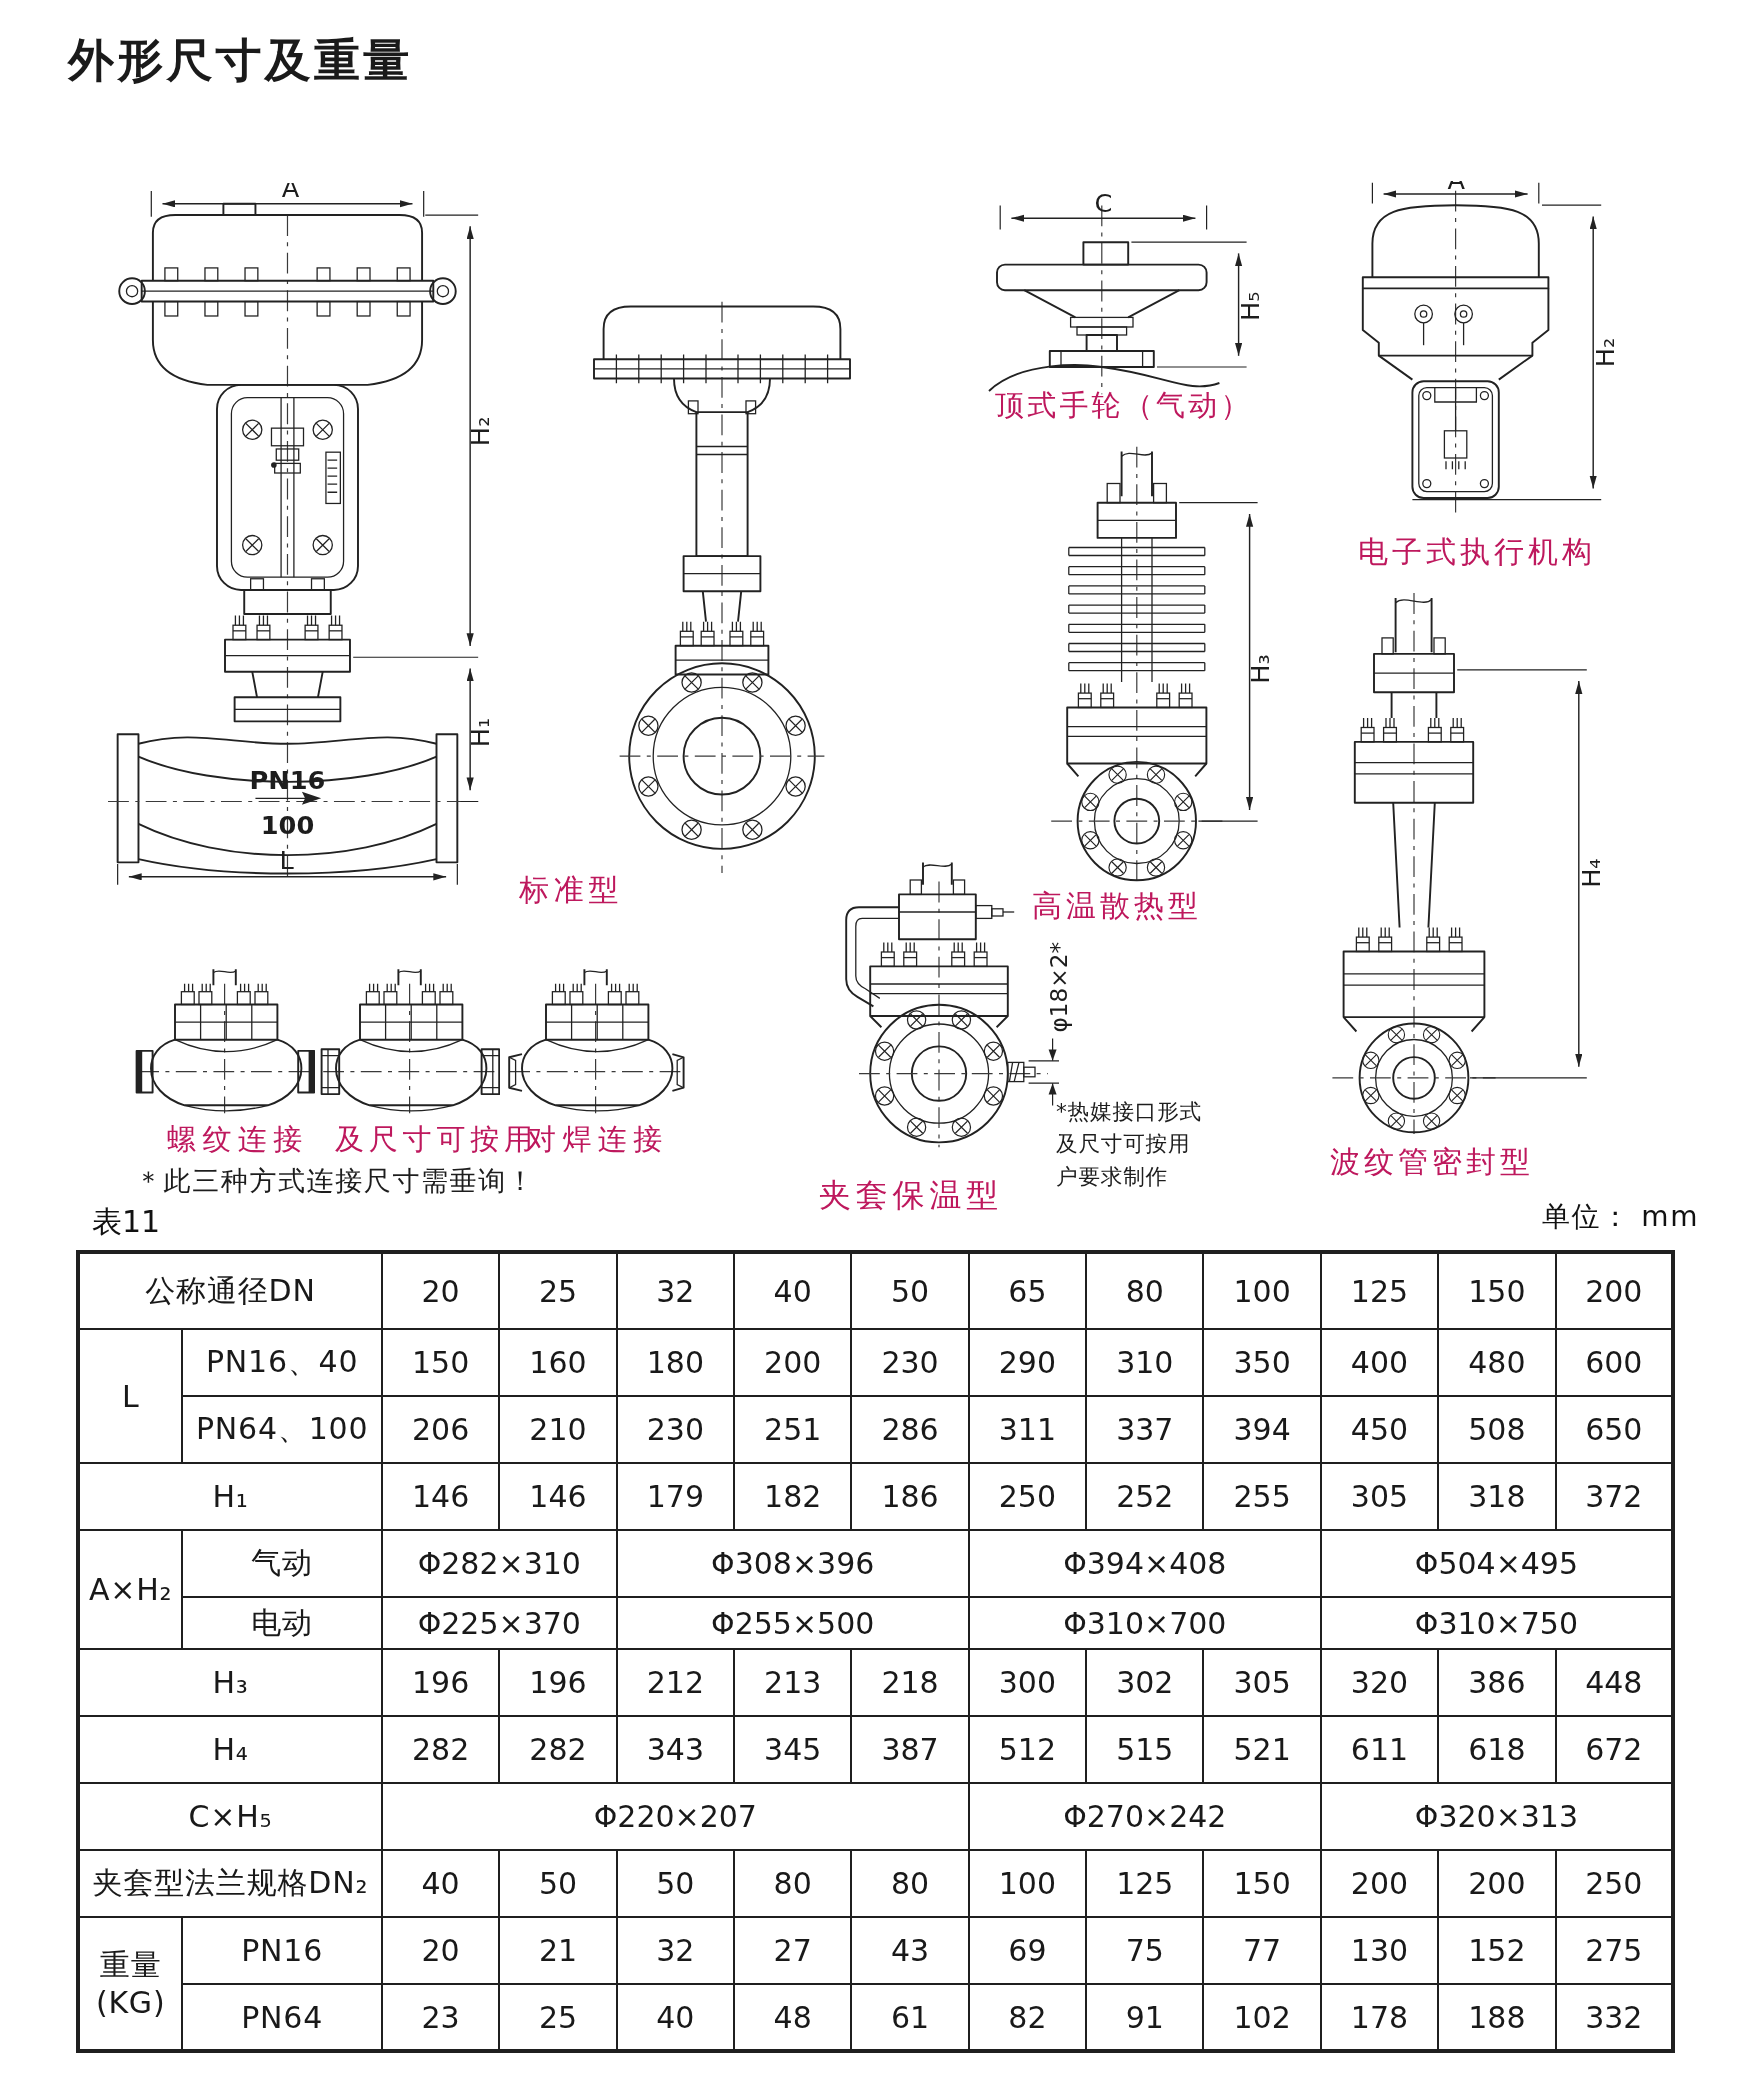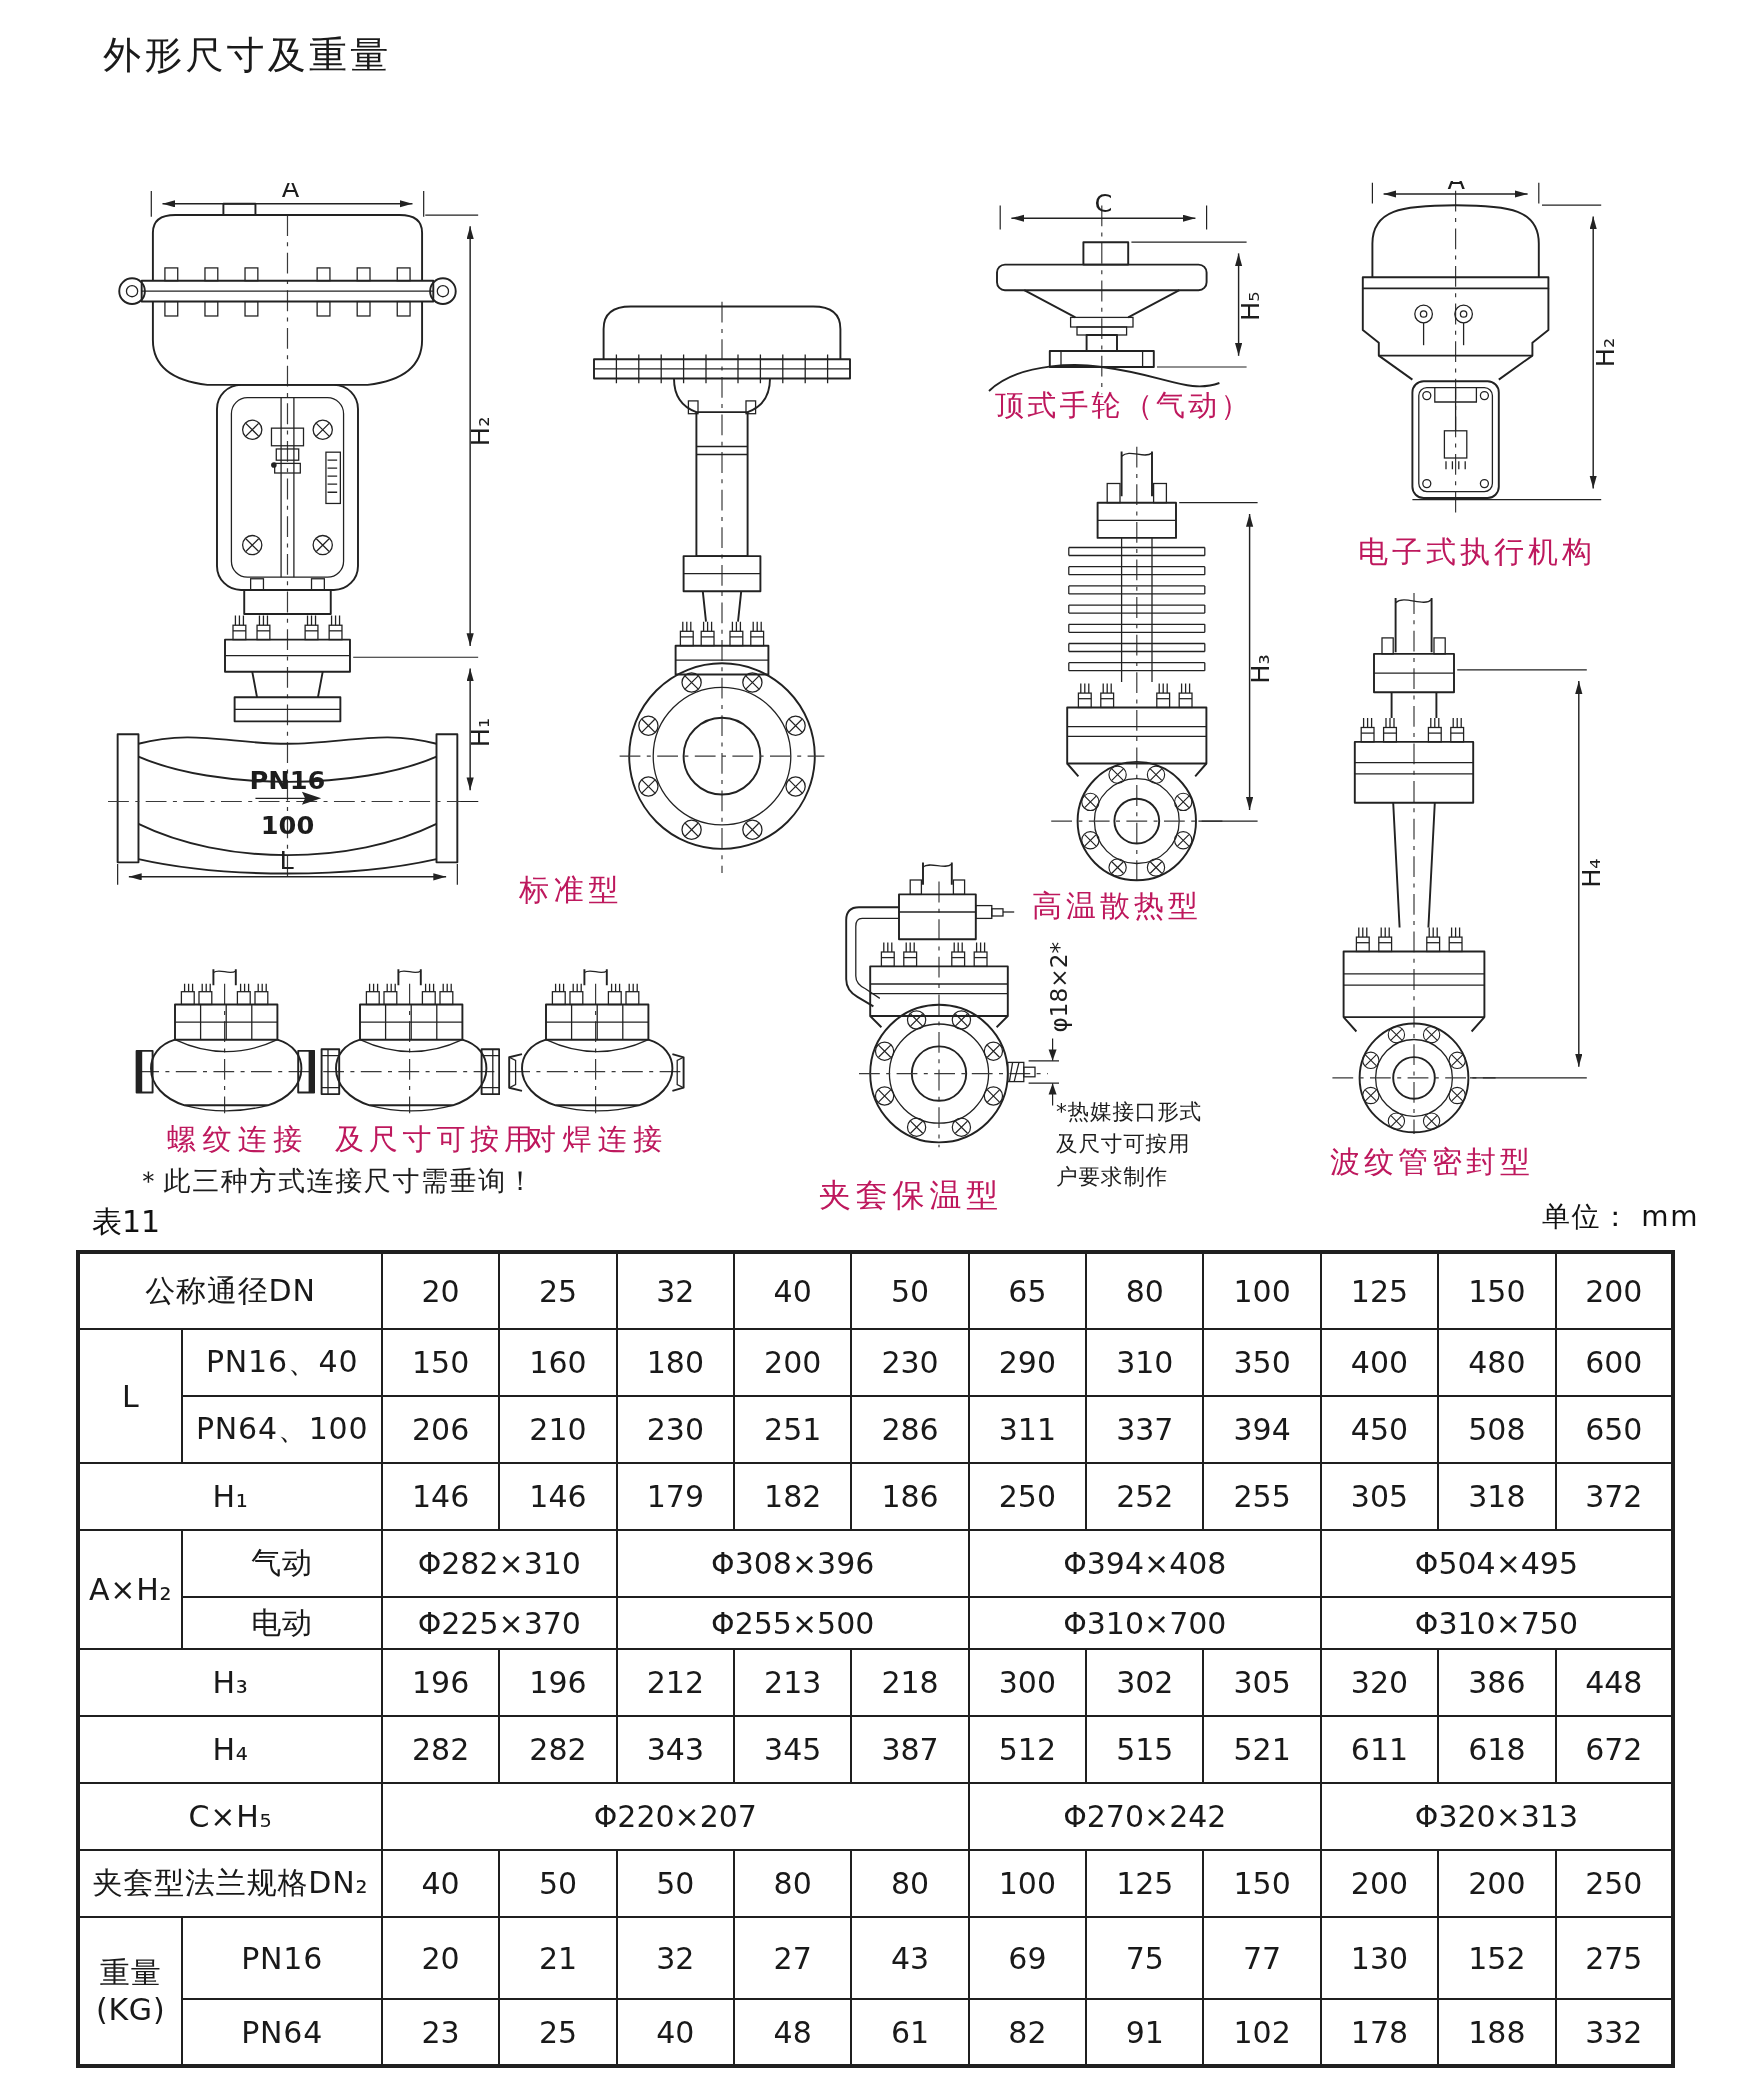--- a/index.html
+++ b/index.html
@@ -1,19 +1,19 @@
 <!DOCTYPE html>
 <html style="font-size:13px"><head>
 <meta charset="utf-8">
 <style>
   html,body{margin:0;padding:0;background:#ffffff;}
   body{width:1757px;height:2077px;font-family:"DejaVu Sans","Liberation Sans",sans-serif;color:#1a1a1a;}
   .page{position:relative;width:1757px;height:2077px;background:#fff;overflow:hidden;}
   .abs{position:absolute;}
-  .title{font-size:38px;font-weight:normal;letter-spacing:3.2px;margin-left:35px;}
+  .title{font-size:46px;font-weight:bold;letter-spacing:3.2px;}
   .subtitle{font-size:32px;font-weight:bold;letter-spacing:1.6px;}
   .dlabel{font-size:30px;letter-spacing:3.2px;color:#be185d;}
   .dlabel.sm{font-size:29px;}
   .note{font-size:27px;letter-spacing:1.6px;color:#1d1d1d;}
   .note-sm{font-size:21.6px;line-height:1.5;letter-spacing:0.8px;color:#1d1d1d;}
   .tbl-label{font-size:30px;color:#111;}
   .unit{font-size:28px;color:#111;letter-spacing:1.6px;}
   
   .s{stroke:#222;stroke-width:2.4;fill:none;stroke-linejoin:round;}
   .s-thin{stroke:#222;stroke-width:1.6;fill:none;}
@@ -555,21 +555,21 @@
         <td>50</td>
         <td>80</td>
         <td>80</td>
         <td>100</td>
         <td>125</td>
         <td>150</td>
         <td>200</td>
         <td>200</td>
         <td>250</td>
       </tr>
-      <tr style="height:82px">
+      <tr style="height:67px">
         <td rowspan="2" class="lbl wlbl">
           <div>重量</div>
           <div>(KG)</div>
         </td>
         <td class="lbl">PN16</td>
         <td>20</td>
         <td>21</td>
         <td>32</td>
         <td>27</td>
         <td>43</td>

